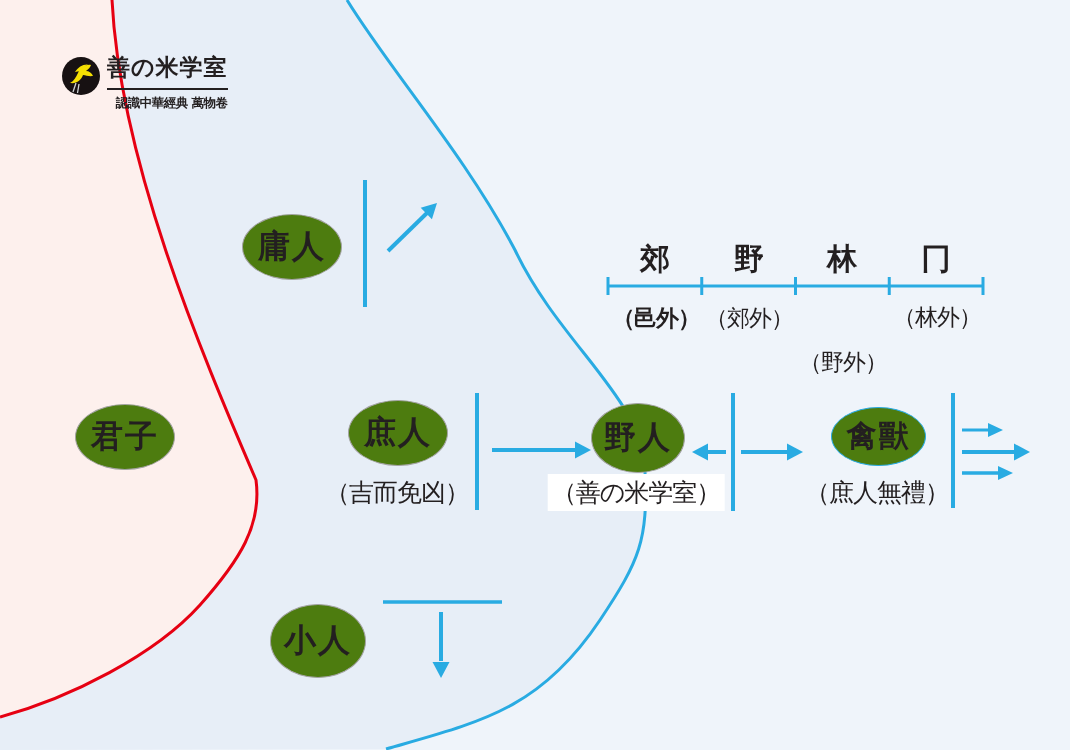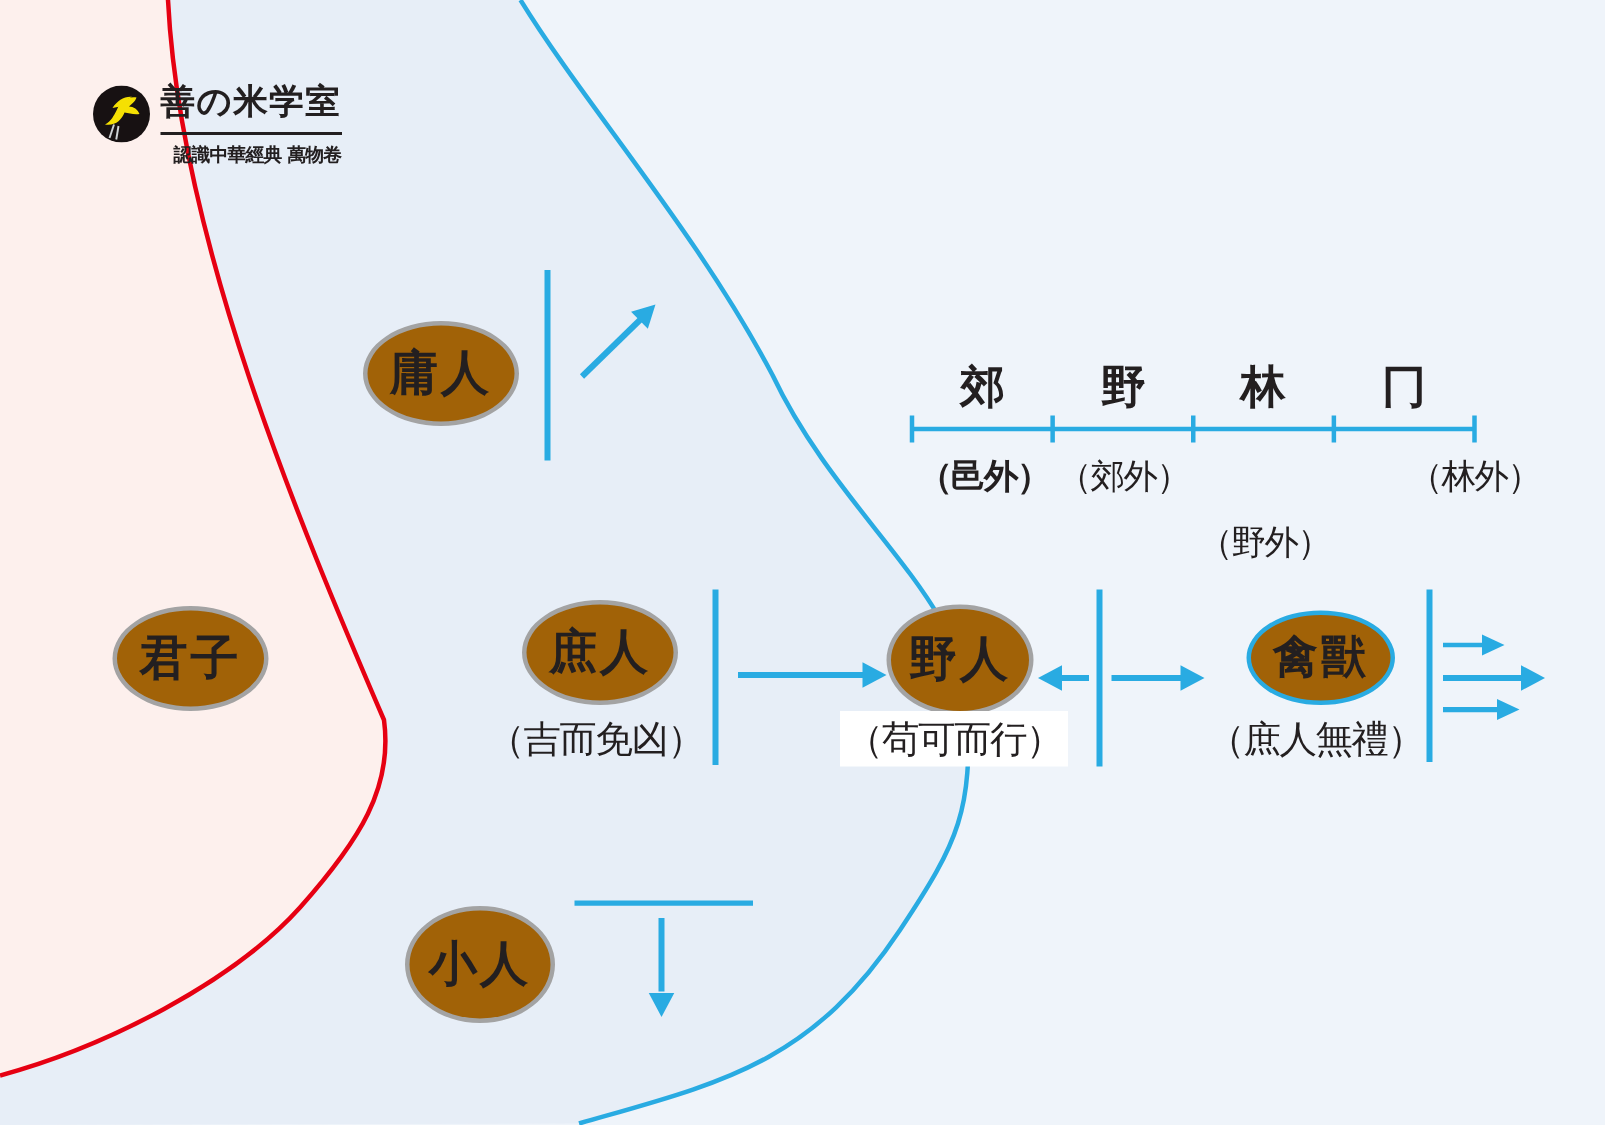--- a/index.html
+++ b/index.html
@@ -5,22 +5,22 @@
   html,body{margin:0;padding:0;background:#fff;}
   .stage{
     position:relative;width:1070px;height:750px;overflow:hidden;
     background:#eff4fa;color:#231f20;
     font-family:"DejaVu Sans","Liberation Sans",sans-serif;
   }
   .stage svg.bg{position:absolute;left:0;top:0;z-index:0;}
   .abs{position:absolute;z-index:2;}
   .cx{transform:translateX(-50%);white-space:nowrap;}
   .oval{
-    position:absolute;z-index:2;background:#a16207;
-    border:3px solid #a3a3a3;border-radius:50%;
+    position:absolute;z-index:2;background:#4d7c0f;
+    border:1px solid #a3a3a3;border-radius:50%;
     display:flex;align-items:center;justify-content:center;
     font-size:32px;font-weight:600;letter-spacing:2px;
   }
   .oval.blue{border-color:#29abe2;}
   .note{font-size:25px;letter-spacing:-1px;}
   .note.boxed{background:#ffffff;padding:2px 4px;}
   .zone-char{font-size:30px;font-weight:600;line-height:30px;}
   .zone-outer{font-size:23px;letter-spacing:-1px;line-height:24px;}
   .logo-title{
     font-family:Liberation Serif, serif;
@@ -123,26 +123,26 @@
     <span>小人</span>
   </div>
   <div class="oval" style="left:591px;top:403px;width:92px;height:68px;">
     <span>野人</span>
   </div>
   <div class="oval blue" style="left:831px;top:407px;width:93px;height:57px;font-size:30px;">
     <span>禽獸</span>
   </div>
 
   <div class="abs cx note" style="left:397px;top:476px;">（吉而免凶）</div>
-  <div class="abs cx note boxed" style="left:636px;top:474px;">（苟可而行）</div>
+  <div class="abs cx note boxed" style="left:636px;top:474px;">（善の米学室）</div>
   <div class="abs cx note" style="left:877px;top:476px;">（庶人無禮）</div>
 
   <div class="abs cx zone-char" style="left:655px;top:244px;">郊</div>
   <div class="abs cx zone-char" style="left:749px;top:244px;">野</div>
   <div class="abs cx zone-char" style="left:842px;top:244px;">林</div>
   <div class="abs cx zone-char" style="left:936px;top:244px;">冂</div>
 
   <div class="abs cx zone-outer" style="left:656px;top:306px;font-weight:bold;">（邑外）</div>
   <div class="abs cx zone-outer" style="left:749px;top:306px;">（郊外）</div>
   <div class="abs cx zone-outer" style="left:843px;top:306px;margin-top:44px;">（野外）</div>
-  <div class="abs cx zone-outer" style="left:983px;top:306px;font-family:Liberation Serif, serif;">（林外）</div>
+  <div class="abs cx zone-outer" style="left:937px;top:306px;font-family:Liberation Serif, serif;">（林外）</div>
 
 </div>
 
 </body></html>

